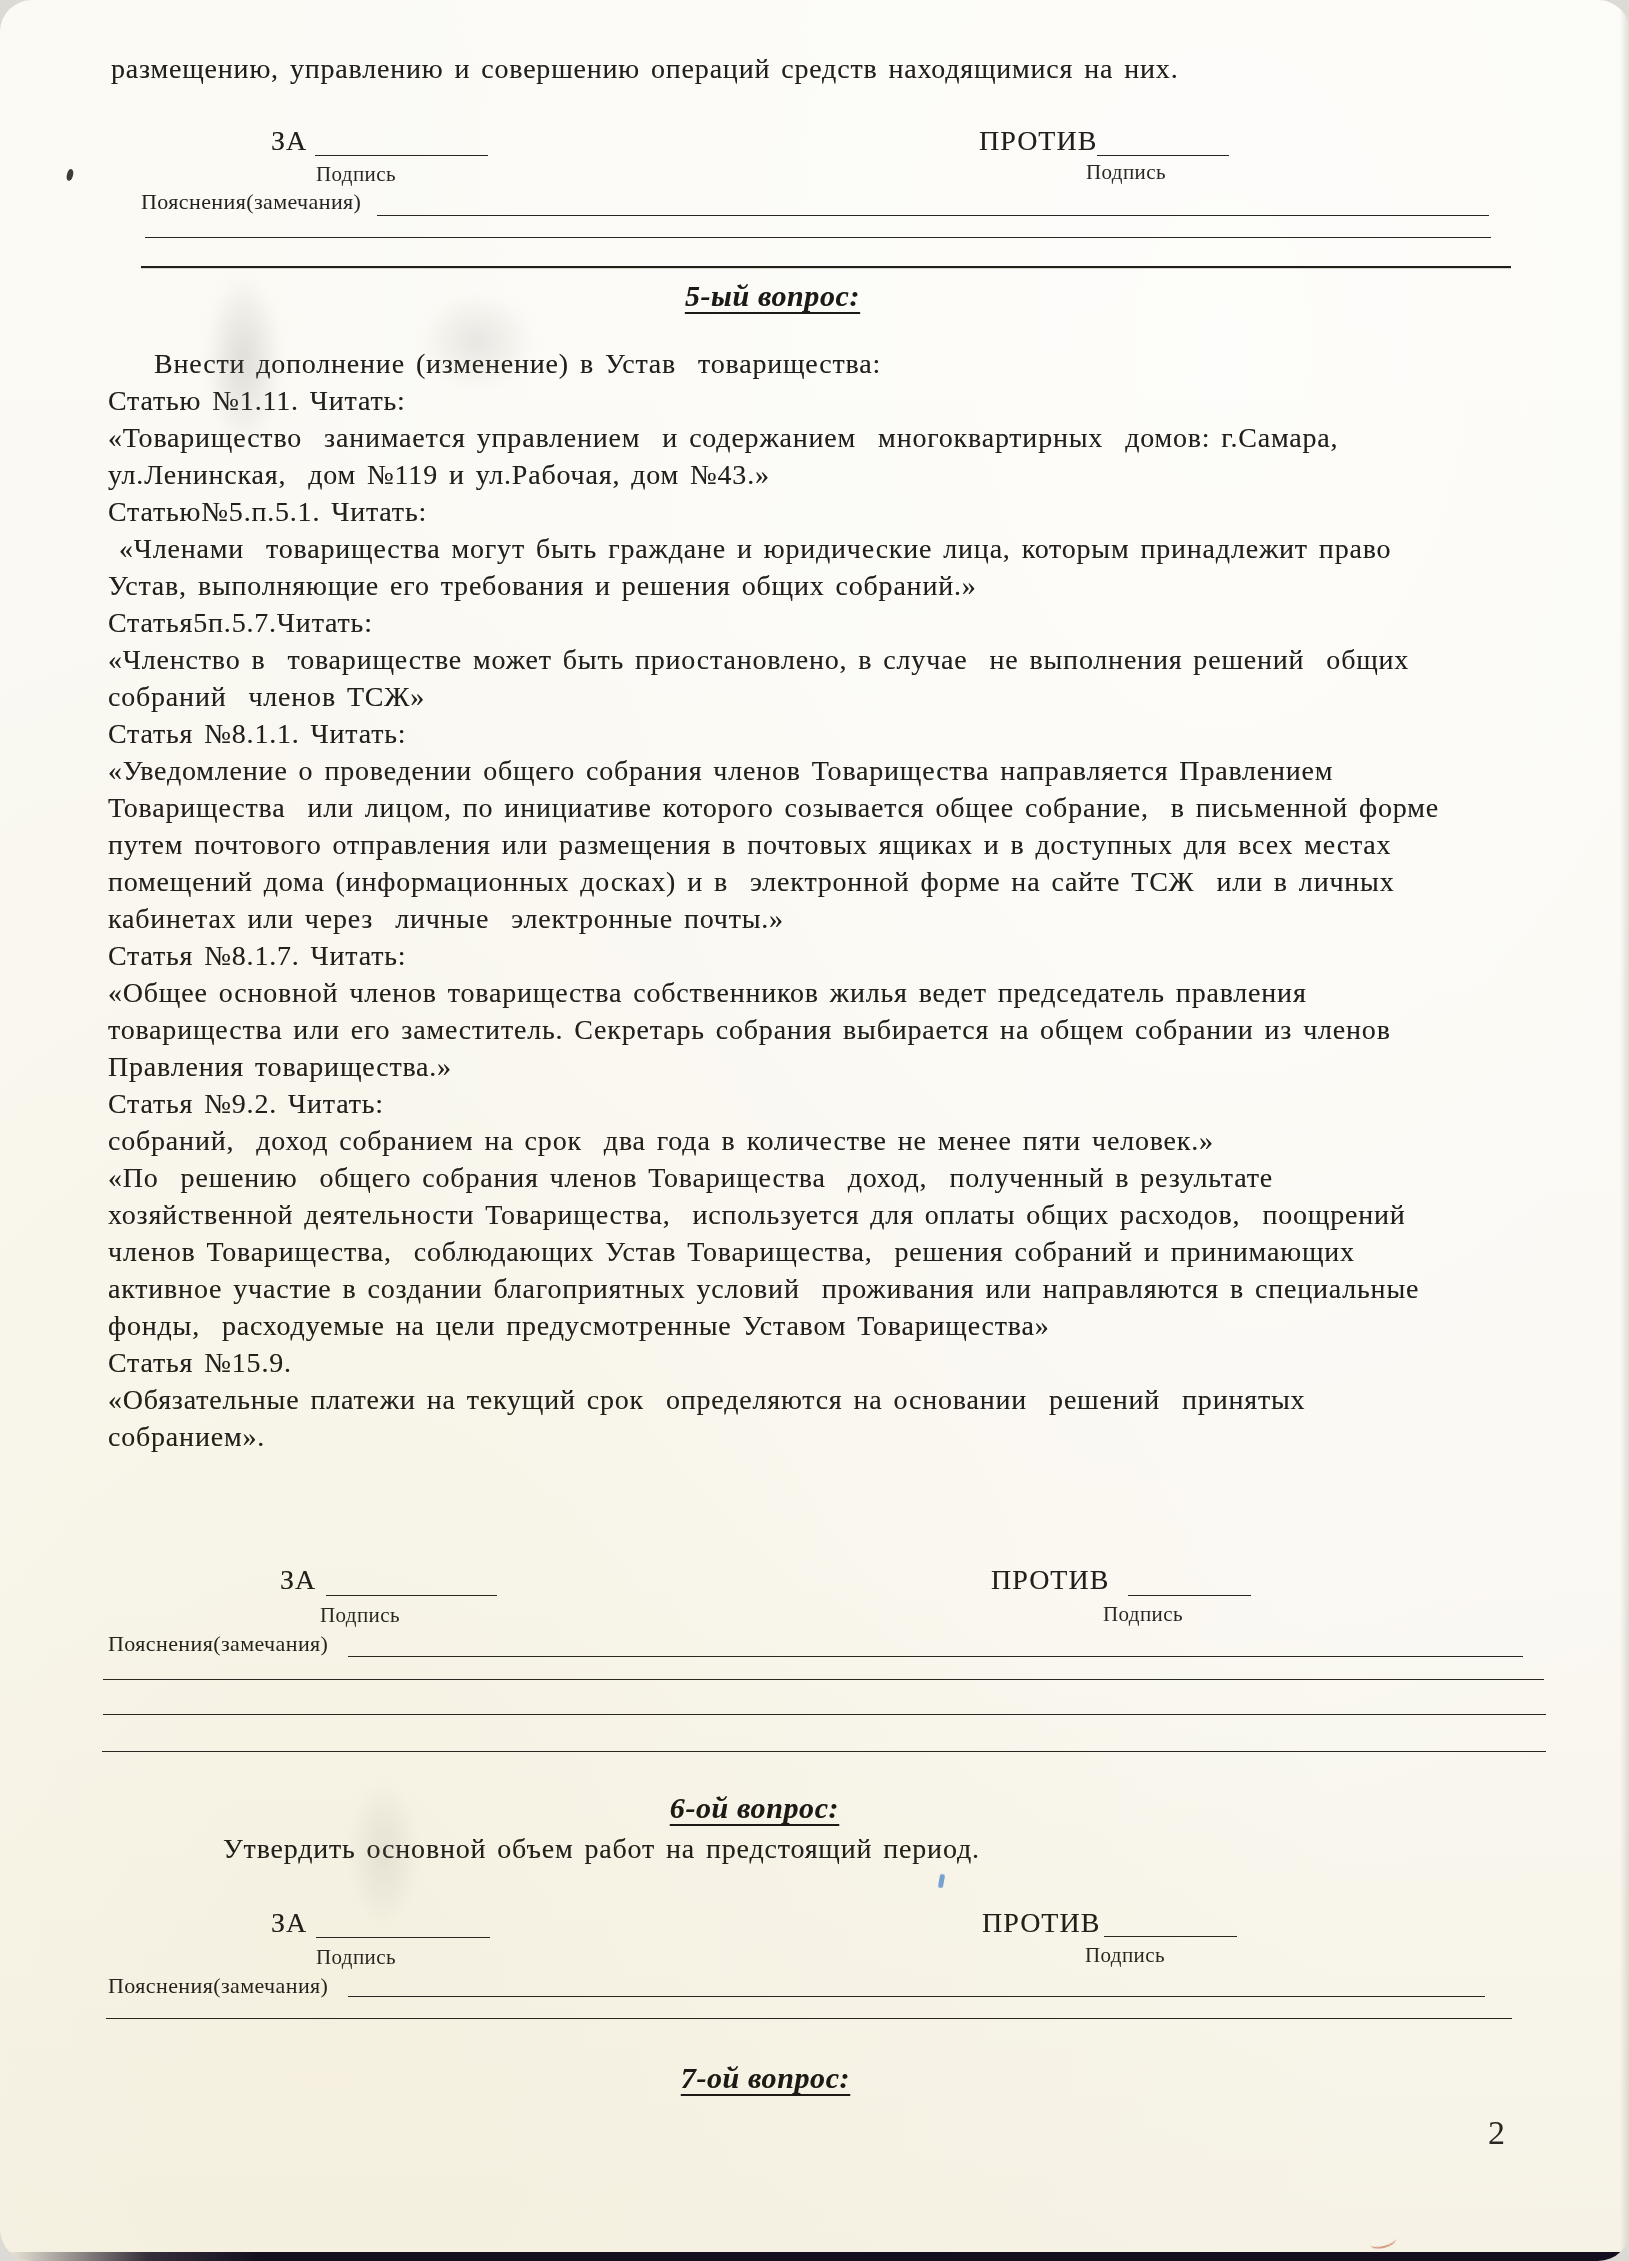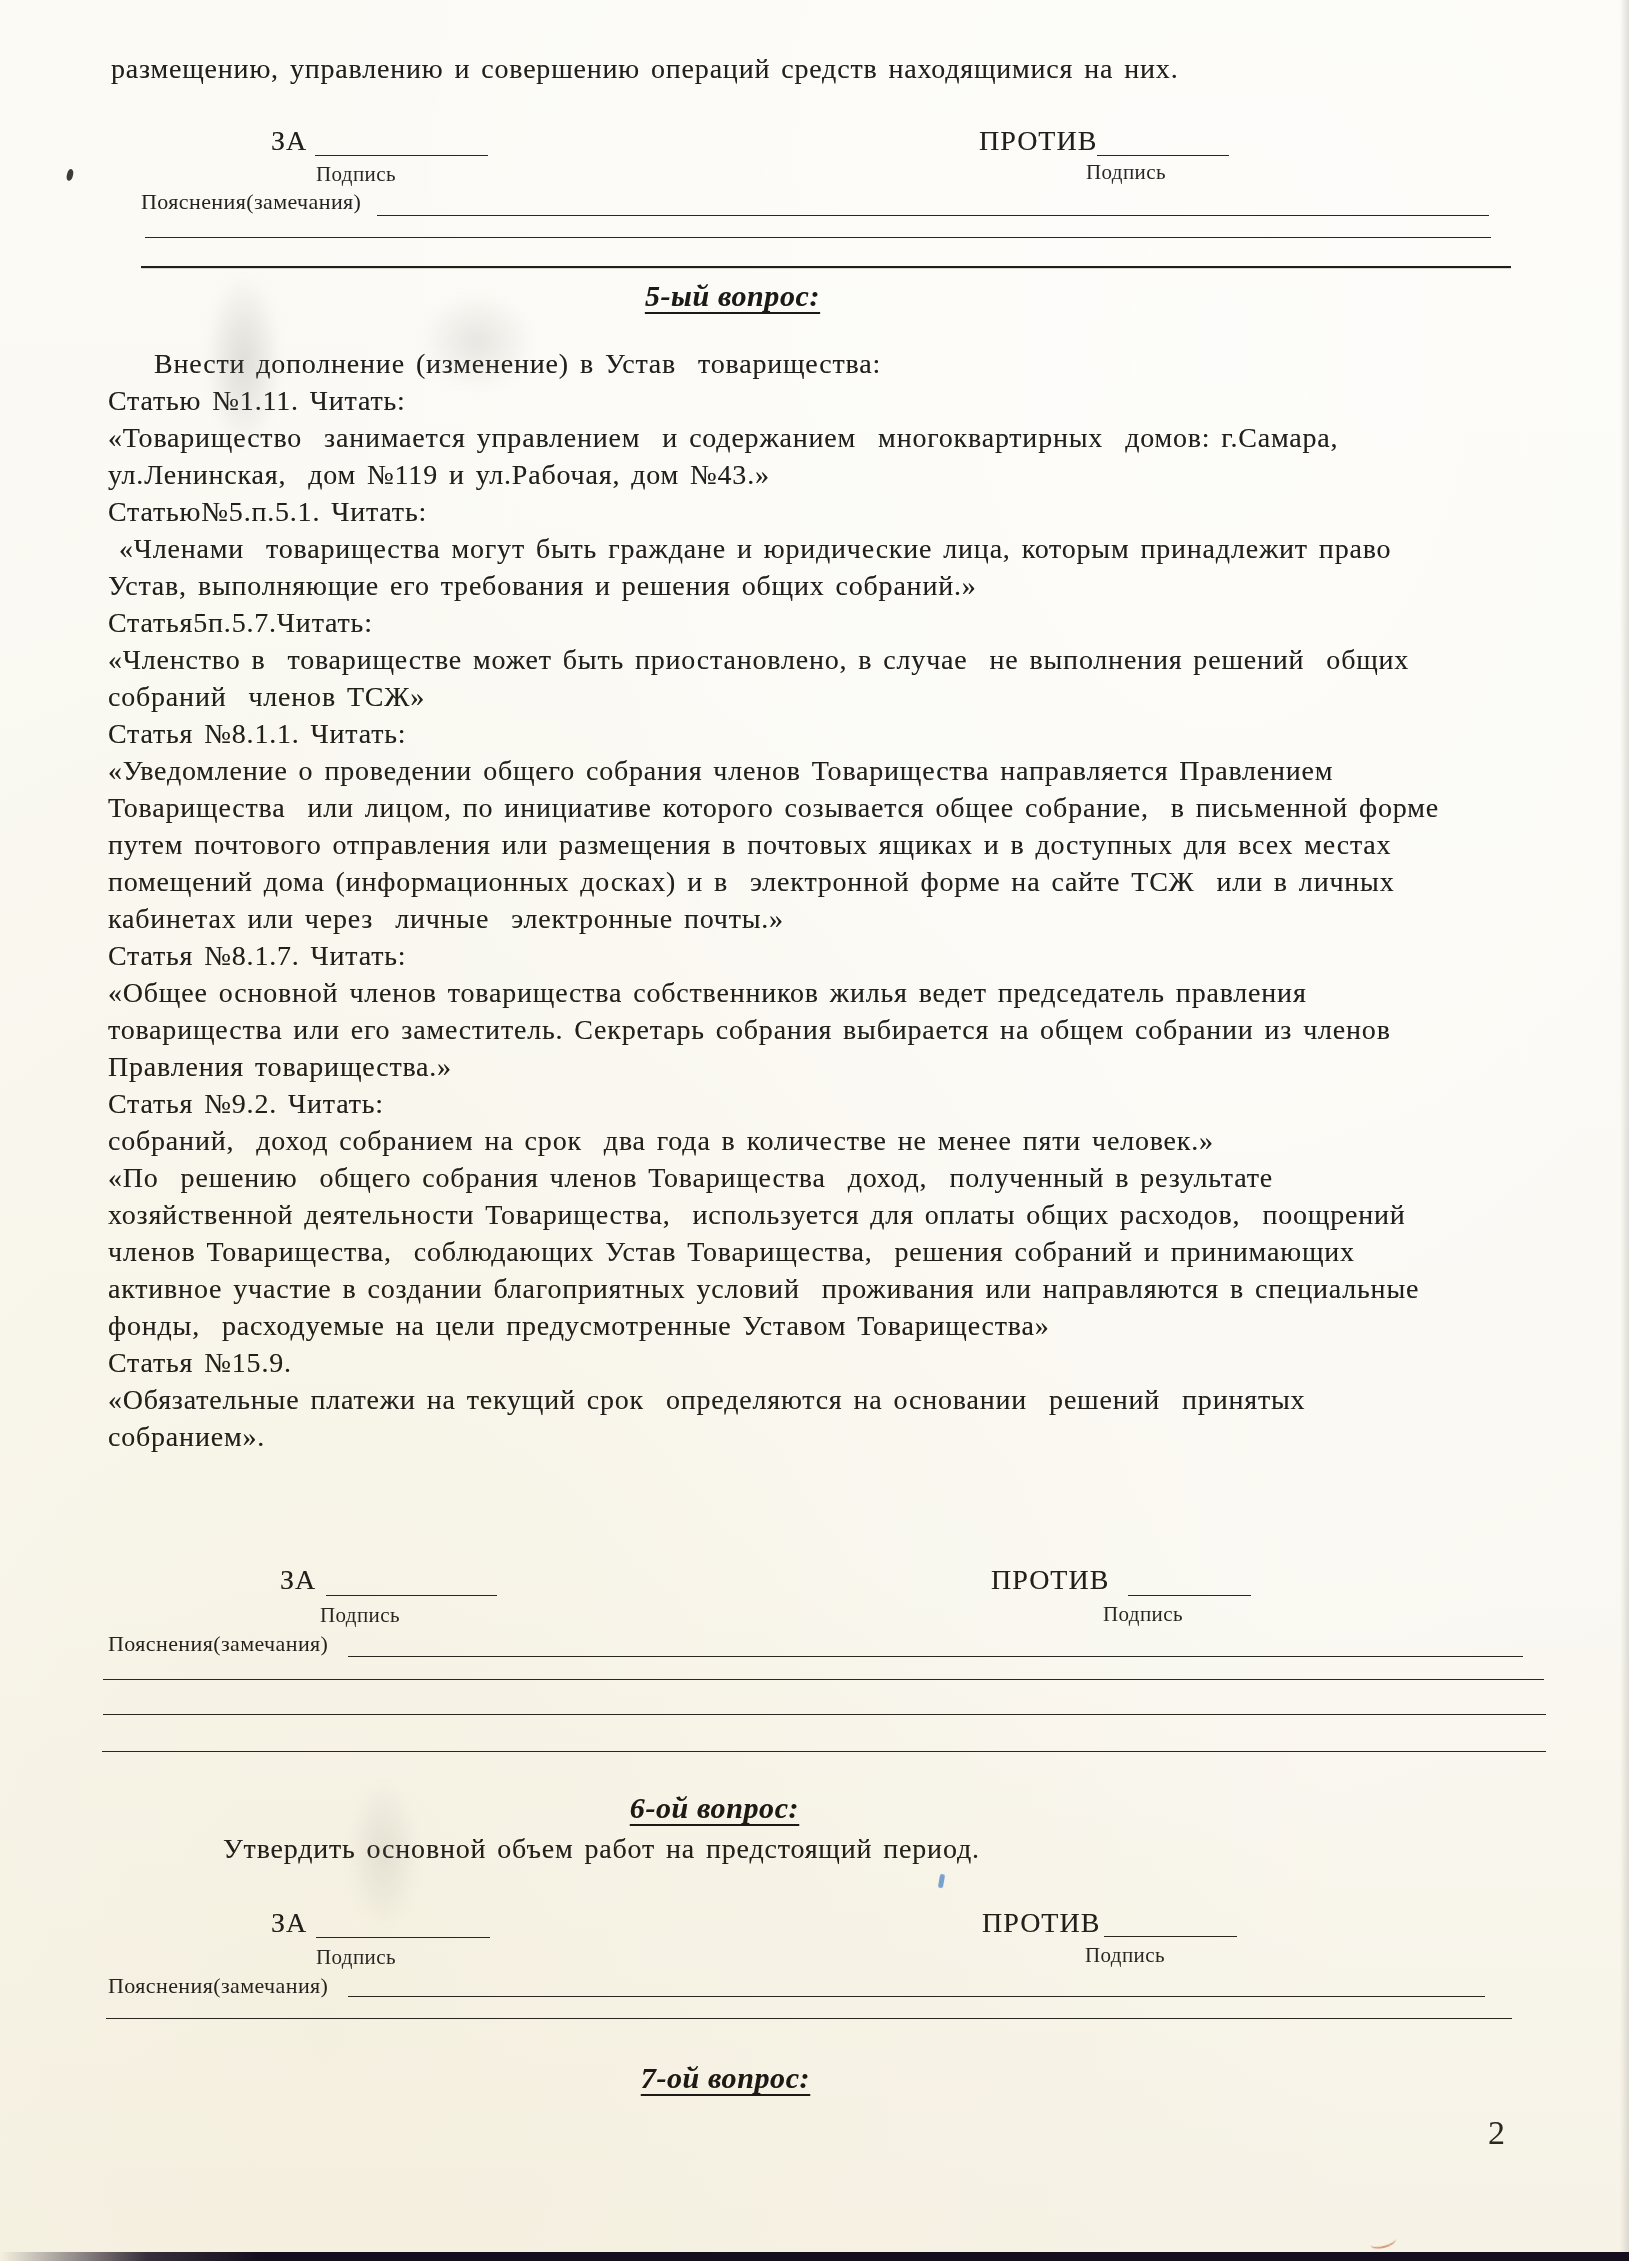--- a/index.html
+++ b/index.html
@@ -8,35 +8,36 @@
     position:relative;
     width:1630px;height:2261px;
     margin:0 auto;
     background:
       radial-gradient(ellipse at 75% 15%, rgba(255,255,255,.55) 0%, rgba(255,255,255,0) 60%),
       radial-gradient(ellipse at 20% 90%, rgba(242,236,214,.5) 0%, rgba(242,236,214,0) 55%),
       linear-gradient(180deg,#fbfaf5 0%, #faf8f1 70%, #f6f2e6 100%);
     overflow:hidden;
     font-family:"Liberation Serif", serif;
     color:#211e1a;
+    border-radius:32px;
   }
   .abs{position:absolute;}
   .par{
     font-size:28px;letter-spacing:0.8px;word-spacing:3.2px;
     white-space:pre;color:#23201b;
     text-shadow:0 0 0.6px rgba(45,42,38,.35);
   }
   .body-text{
     position:absolute;left:108px;top:345px;
     font-size:28px;line-height:37px;letter-spacing:0.8px;word-spacing:3.2px;
     color:#23201b;text-shadow:0 0 0.6px rgba(45,42,38,.35);
   }
   .bline{white-space:pre;}
   .indent{padding-left:46px;}
-  .qhead-wrap{position:absolute;left:0;text-align:center;}
+  .qhead-wrap{position:absolute;left:0;text-align:center;padding-left:40px;}
   .qhead{
     display:inline-block;
     font-size:30px;font-weight:bold;font-style:italic;
     text-decoration:underline;text-decoration-thickness:1.9px;text-underline-offset:5.8px;
     letter-spacing:0.6px;color:#1d1a16;
     text-shadow:0 0 0.6px rgba(40,36,30,.4);
   }
   .vote-label{font-size:28px;letter-spacing:1px;color:#23201b;text-shadow:0 0 0.6px rgba(45,42,38,.35);}
   .sig-label{font-size:21px;letter-spacing:0.4px;color:#2a2722;}
   .comm-label{font-size:22px;letter-spacing:0.4px;color:#26231e;}

